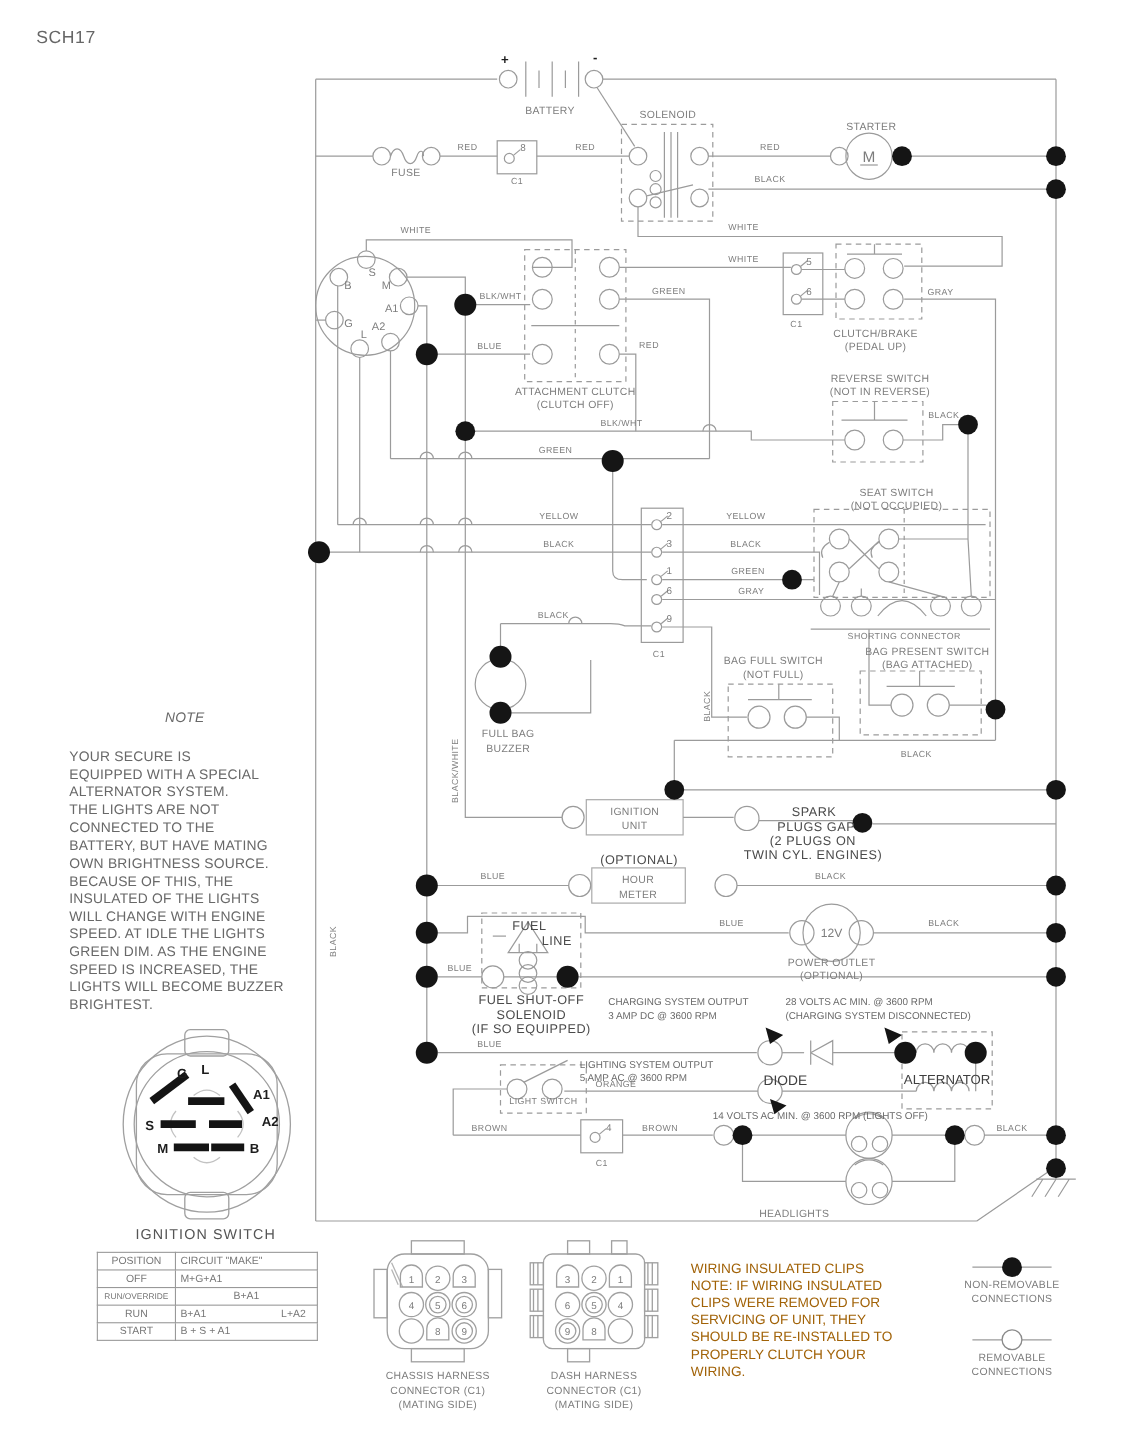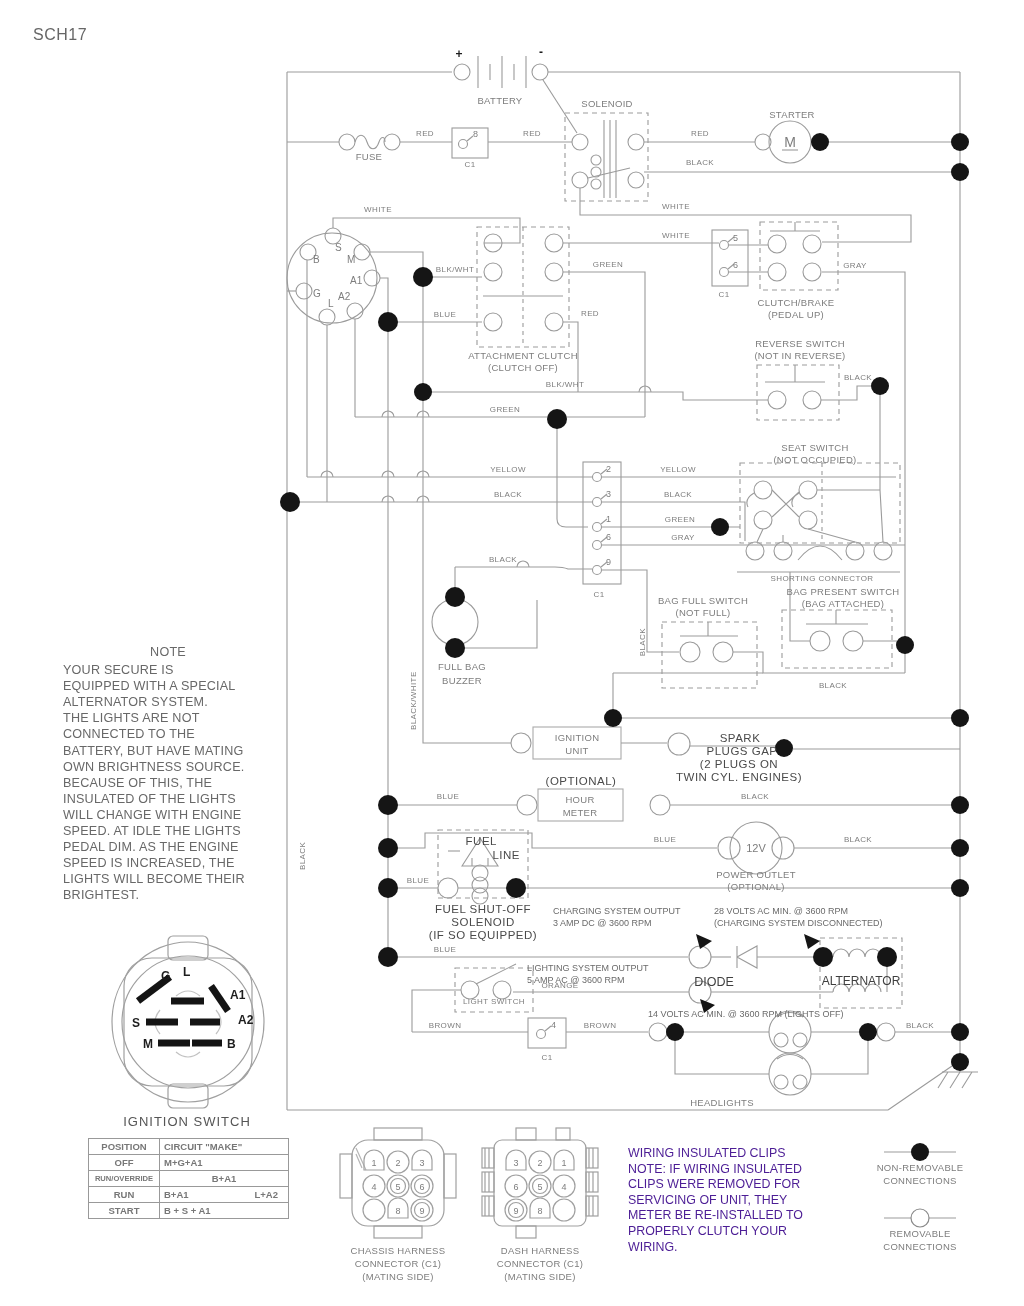--- a/index.html
+++ b/index.html
@@ -8,24 +8,24 @@
   svg text{fill:#7d7d7d;font-family:"Liberation Sans",sans-serif;}
   .wirelbl{font-size:8px;letter-spacing:.4px;}
   .complbl{font-size:9.5px;letter-spacing:.3px;}
   .biglbl{font-size:11.5px;fill:#4a4a4a;letter-spacing:.5px;}
   .ratelbl{font-size:9px;fill:#6a6a6a;}
   .pinnum{font-size:9px;}
   .termlbl{font-size:10px;}
   .facelbl{font-size:12px;font-weight:bold;fill:#1d1d1d;}
   .mid{text-anchor:middle;}
   .note-box{position:absolute;left:63px;top:644px;width:250px;color:#686868;font-size:12.6px;line-height:16.1px;letter-spacing:.2px;}
-  .note-title{text-align:center;width:210px;margin-bottom:2px;}
-  .clips-box{position:absolute;left:628px;top:1146px;width:245px;color:#4c1d95;font-size:12.4px;line-height:15.6px;}
+  .note-title{text-align:center;width:210px;margin-bottom:20px;font-style:italic;}
+  .clips-box{position:absolute;left:628px;top:1146px;width:245px;color:#a16207;font-size:12.4px;line-height:15.6px;}
   .sw-table{position:absolute;left:88px;top:1138px;border-collapse:collapse;color:#777;font-size:9.5px;}
-  .sw-table td,.sw-table th{border:1px solid #999;font-weight:bold;padding:0 4px;height:15px;text-align:center;white-space:nowrap;}
+  .sw-table td,.sw-table th{border:1px solid #999;font-weight:normal;padding:0 4px;height:15px;text-align:center;white-space:nowrap;}
   .sw-table .ccol{width:120px;text-align:left;}
   .sw-table .pcol{width:62px;}
   .runrow{display:flex;justify-content:space-between;padding-right:6px;}
   .small{font-size:7.6px;}
   .sheet-id{position:absolute;left:33px;top:26px;font-size:16px;color:#666;letter-spacing:.5px;}
 </style>
 </head>
 <body>
 
 <div class="sheet-id">SCH17</div>
@@ -530,23 +530,23 @@
   <div>EQUIPPED WITH A SPECIAL</div>
   <div>ALTERNATOR SYSTEM.</div>
   <div>THE LIGHTS ARE NOT</div>
   <div>CONNECTED TO THE</div>
   <div>BATTERY, BUT HAVE MATING</div>
   <div>OWN BRIGHTNESS SOURCE.</div>
   <div>BECAUSE OF THIS, THE</div>
   <div>INSULATED OF THE LIGHTS</div>
   <div>WILL CHANGE WITH ENGINE</div>
   <div>SPEED.  AT IDLE THE LIGHTS</div>
-  <div>PEDAL DIM.  AS THE ENGINE</div>
+  <div>GREEN DIM.  AS THE ENGINE</div>
   <div>SPEED IS INCREASED,  THE</div>
-  <div>LIGHTS WILL BECOME THEIR</div>
+  <div>LIGHTS WILL BECOME BUZZER</div>
   <div>BRIGHTEST.</div>
 </div>
 
 <table class="sw-table">
   <tbody>
       <tr>
     <th class="pcol">POSITION</th>
     <th class="ccol">CIRCUIT    "MAKE"</th>
   </tr>
   <tr>
@@ -571,16 +571,16 @@
     <td class="ccol">B + S + A1</td>
   </tr>
 </tbody>
   </table>
 
 <div class="clips-box">
   <div>WIRING INSULATED CLIPS</div>
   <div>NOTE: IF WIRING INSULATED</div>
   <div>CLIPS WERE REMOVED FOR</div>
   <div>SERVICING OF UNIT, THEY</div>
-  <div>METER BE RE-INSTALLED TO</div>
+  <div>SHOULD BE RE-INSTALLED TO</div>
   <div>PROPERLY CLUTCH YOUR</div>
   <div>WIRING.</div>
 </div>
 
 </body></html>

